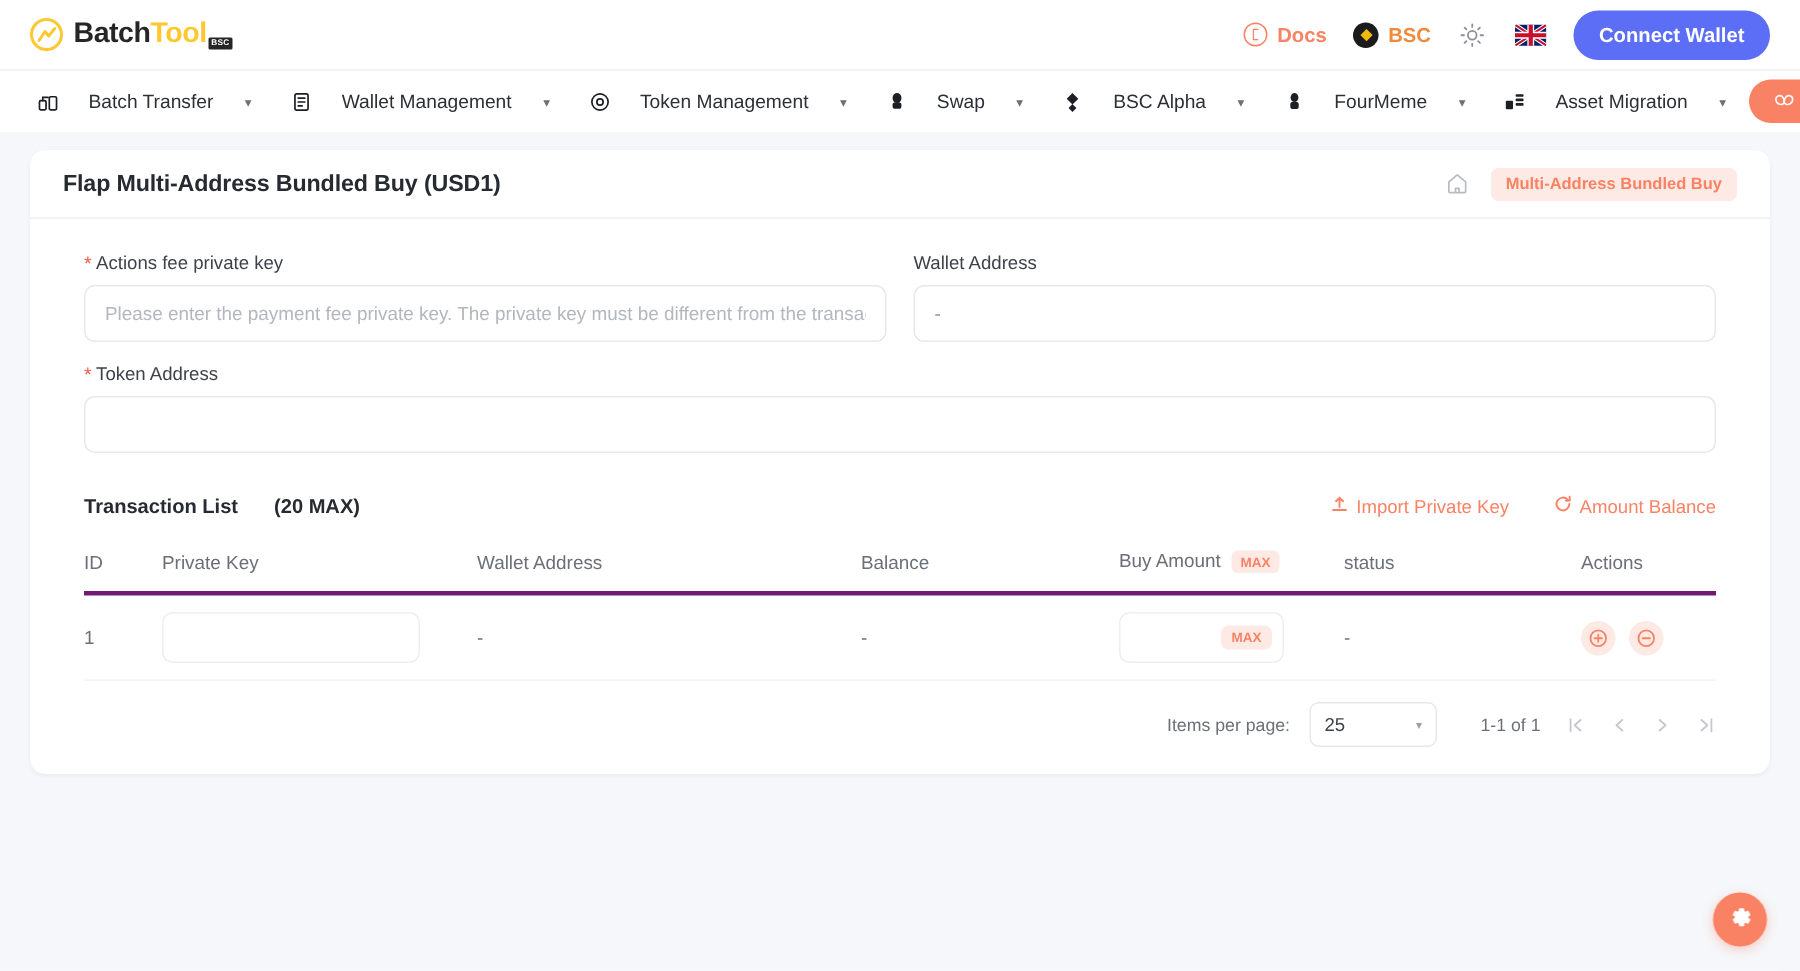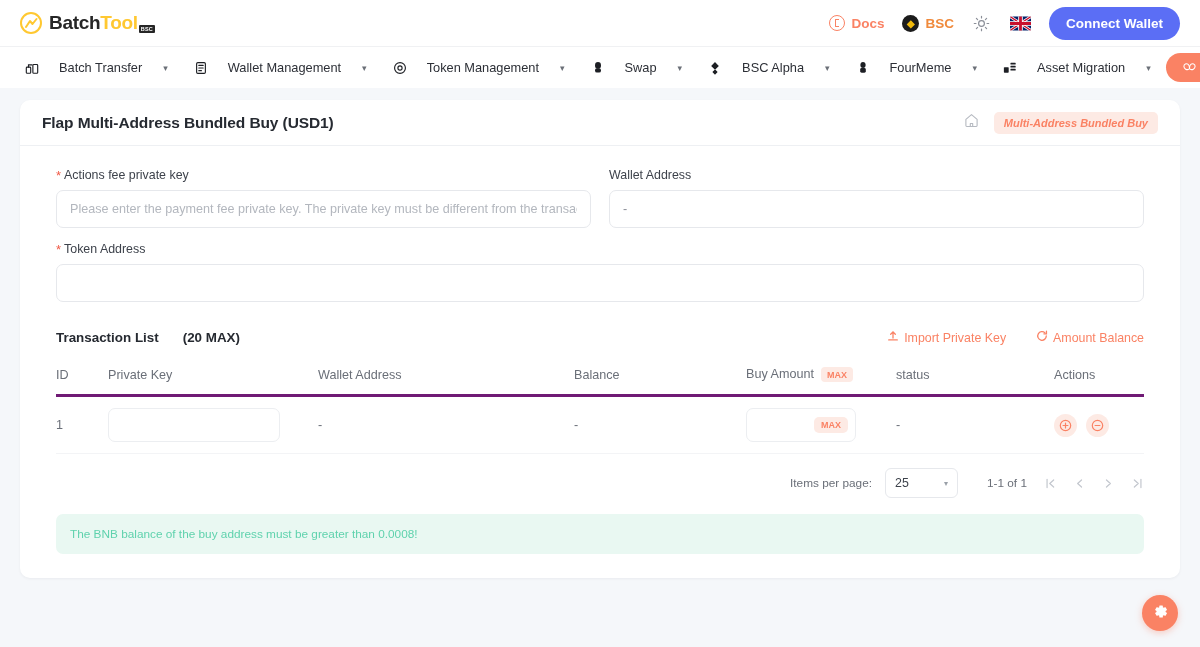--- a/index.html
+++ b/index.html
@@ -122,21 +122,21 @@
     height: 46px;
     display: flex; align-items: center;
     padding: 0 22px;
     border-bottom: 1px solid #eef0f3;
   }
   .card-title {
     font-size: 15.5px; font-weight: 700; color: #262a31;
     letter-spacing: -0.1px;
   }
   .card-header-right {
-    margin-left: auto; display: flex; align-items: flex-start; gap: 14px; font-style: italic;
+    margin-left: auto; display: flex; align-items: center; gap: 14px;
   }
   .home-icon { color: #b6bac1; display:flex; cursor:pointer; }
   .badge-pill {
     background: #fdeae4; color: #fa8264;
     font-size: 11px; font-weight: 700;
     padding: 5px 10px; border-radius: 5px;
     white-space: nowrap;
   }
 
   .card-body { padding: 22px 36px 8px 36px; }
@@ -214,21 +214,21 @@
     cursor: pointer; border: none;
   }
 
   
   .pager {
     display: flex; align-items: center; justify-content: flex-end;
     gap: 13px; padding: 14px 0 10px 0;
     font-size: 11.8px; color: #6a6f78;
   }
   .per-page-select {
-    width: 73px; height: 30px;
+    width: 85px; height: 30px;
     border: 1px solid #e6e8ec; border-radius: 6px;
     display: flex; align-items: center; justify-content: space-between;
     padding: 0 9px; font-size: 12.4px; color: #3d424b; cursor: pointer;
     background: #fff;
   }
   .per-page-select .caret { font-size: 8px; color: #9aa0a8; }
   .range-txt { margin-left: 16px; }
   .pg-btns { display: flex; gap: 16px; margin-left: 4px; }
   .pg-btn {
     color: #c3c7ce; cursor: pointer; font-size: 12px;
@@ -539,21 +539,20 @@
           </span>
           <span class="pg-btn">
             <svg width="13" height="13" viewBox="0 0 14 14" fill="none" stroke="currentColor" stroke-width="1.3" stroke-linecap="round" stroke-linejoin="round">
                 <path d="M3.6 3.2L7.8 7l-4.2 3.8"></path>
                 <path d="M10.7 2.6v8.8"></path>
               </svg>
           </span>
         </div>
       </div>
 
-      <div class="notice">The BNB balance of the buy address must be greater than 0.0008!</div>
 
     </div>
   </div>
 </div>
 
 <button class="fab">
   <span>
     <svg width="17" height="17" viewBox="0 0 20 20" fill="currentColor">
       <path d="M10 6.6a3.4 3.4 0 1 0 0 6.8 3.4 3.4 0 0 0 0-6.8zm0 5.1a1.7 1.7 0 1 1 0-3.4 1.7 1.7 0 0 1 0 3.4z"></path>
       <path d="M17.3 11.4l-1.3-.75a6.2 6.2 0 0 0 0-1.3l1.3-.75a.6.6 0 0 0 .22-.82l-1.5-2.6a.6.6 0 0 0-.82-.22l-1.3.75a6.2 6.2 0 0 0-1.13-.65V3.6a.6.6 0 0 0-.6-.6h-3a.6.6 0 0 0-.6.6v1.46c-.4.17-.78.39-1.13.65l-1.3-.75a.6.6 0 0 0-.82.22l-1.5 2.6a.6.6 0 0 0 .22.82l1.3.75a6.2 6.2 0 0 0 0 1.3l-1.3.75a.6.6 0 0 0-.22.82l1.5 2.6a.6.6 0 0 0 .82.22l1.3-.75c.35.26.73.48 1.13.65v1.46a.6.6 0 0 0 .6.6h3a.6.6 0 0 0 .6-.6v-1.46c.4-.17.78-.39 1.13-.65l1.3.75a.6.6 0 0 0 .82-.22l1.5-2.6a.6.6 0 0 0-.22-.82z"></path>

